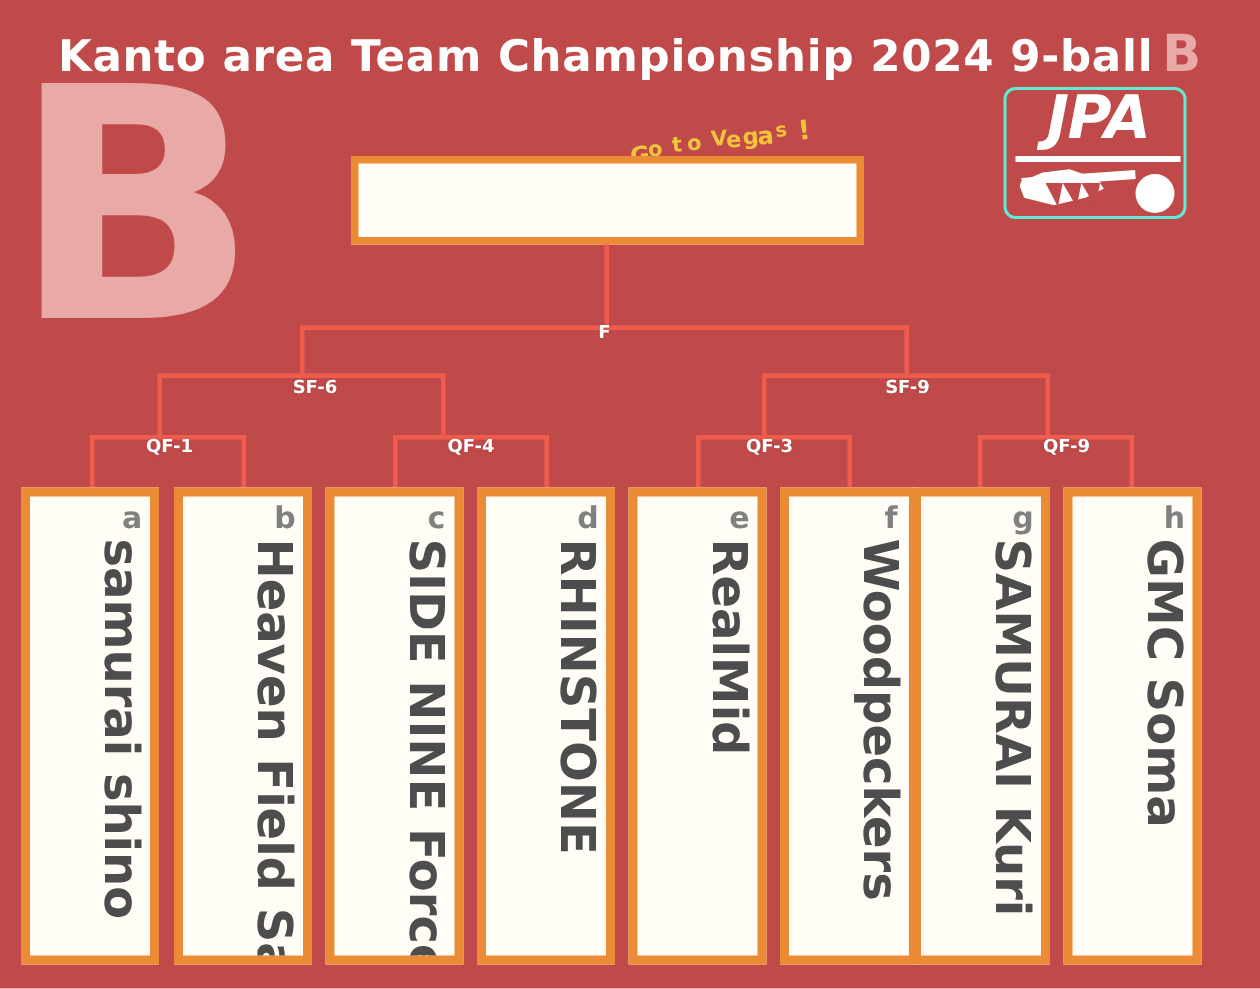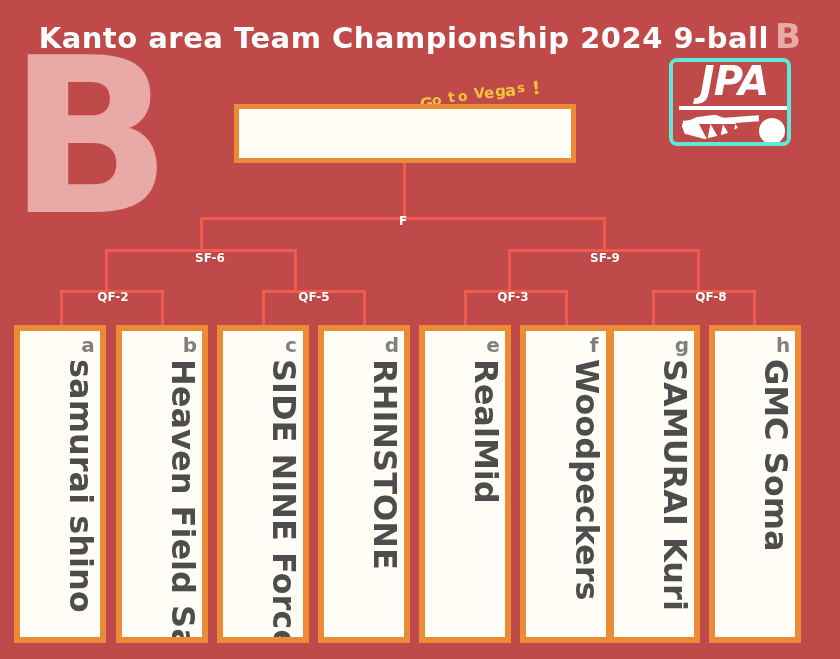--- a/index.html
+++ b/index.html
@@ -52,21 +52,21 @@
     margin-left: 6px;
   }
 
   
   #jpa-logo {
     position: absolute;
     left: 669px;
     top: 58px;
     width: 122px;
     height: 88px;
-    border: 4px solid #5eead4;
+    border: 2px solid #5eead4;
     border-radius: 8px;
     box-sizing: border-box;
     overflow: hidden;
   }
   #jpa-logo .jpa-text {
     position: absolute;
     left: 0; top: -4px;
     width: 122px;
     text-align: center;
     color: #ffffff;
@@ -277,24 +277,24 @@
   <div class="bl v" style="left:464px; top:290px; height:35px;"></div>
   <div class="bl v" style="left:565px; top:290px; height:35px;"></div>
 
   <div class="bl h" style="left:652px; top:290px; width:104px;"></div>
   <div class="bl v" style="left:652px; top:290px; height:35px;"></div>
   <div class="bl v" style="left:753px; top:290px; height:35px;"></div>
 
   <div class="round-label" style="left:403px; top:214px;">F</div>
   <div class="round-label" style="left:210px; top:251px;">SF-6</div>
   <div class="round-label" style="left:605px; top:251px;">SF-9</div>
-  <div class="round-label" style="left:113px; top:290px;">QF-2</div>
-  <div class="round-label" style="left:314px; top:290px;">QF-5</div>
+  <div class="round-label" style="left:113px; top:290px;">QF-1</div>
+  <div class="round-label" style="left:314px; top:290px;">QF-4</div>
   <div class="round-label" style="left:513px; top:290px;">QF-3</div>
-  <div class="round-label" style="left:711px; top:290px;">QF-8</div>
+  <div class="round-label" style="left:711px; top:290px;">QF-9</div>
 
   <div class="team-box" style="left:14px;">
     <div class="team-letter">a</div>
     <div class="team-name">samurai shino</div>
   </div>
   <div class="team-box" style="left:116px;">
     <div class="team-letter">b</div>
     <div class="team-name">Heaven Field Saturn</div>
   </div>
   <div class="team-box" style="left:217px;">

